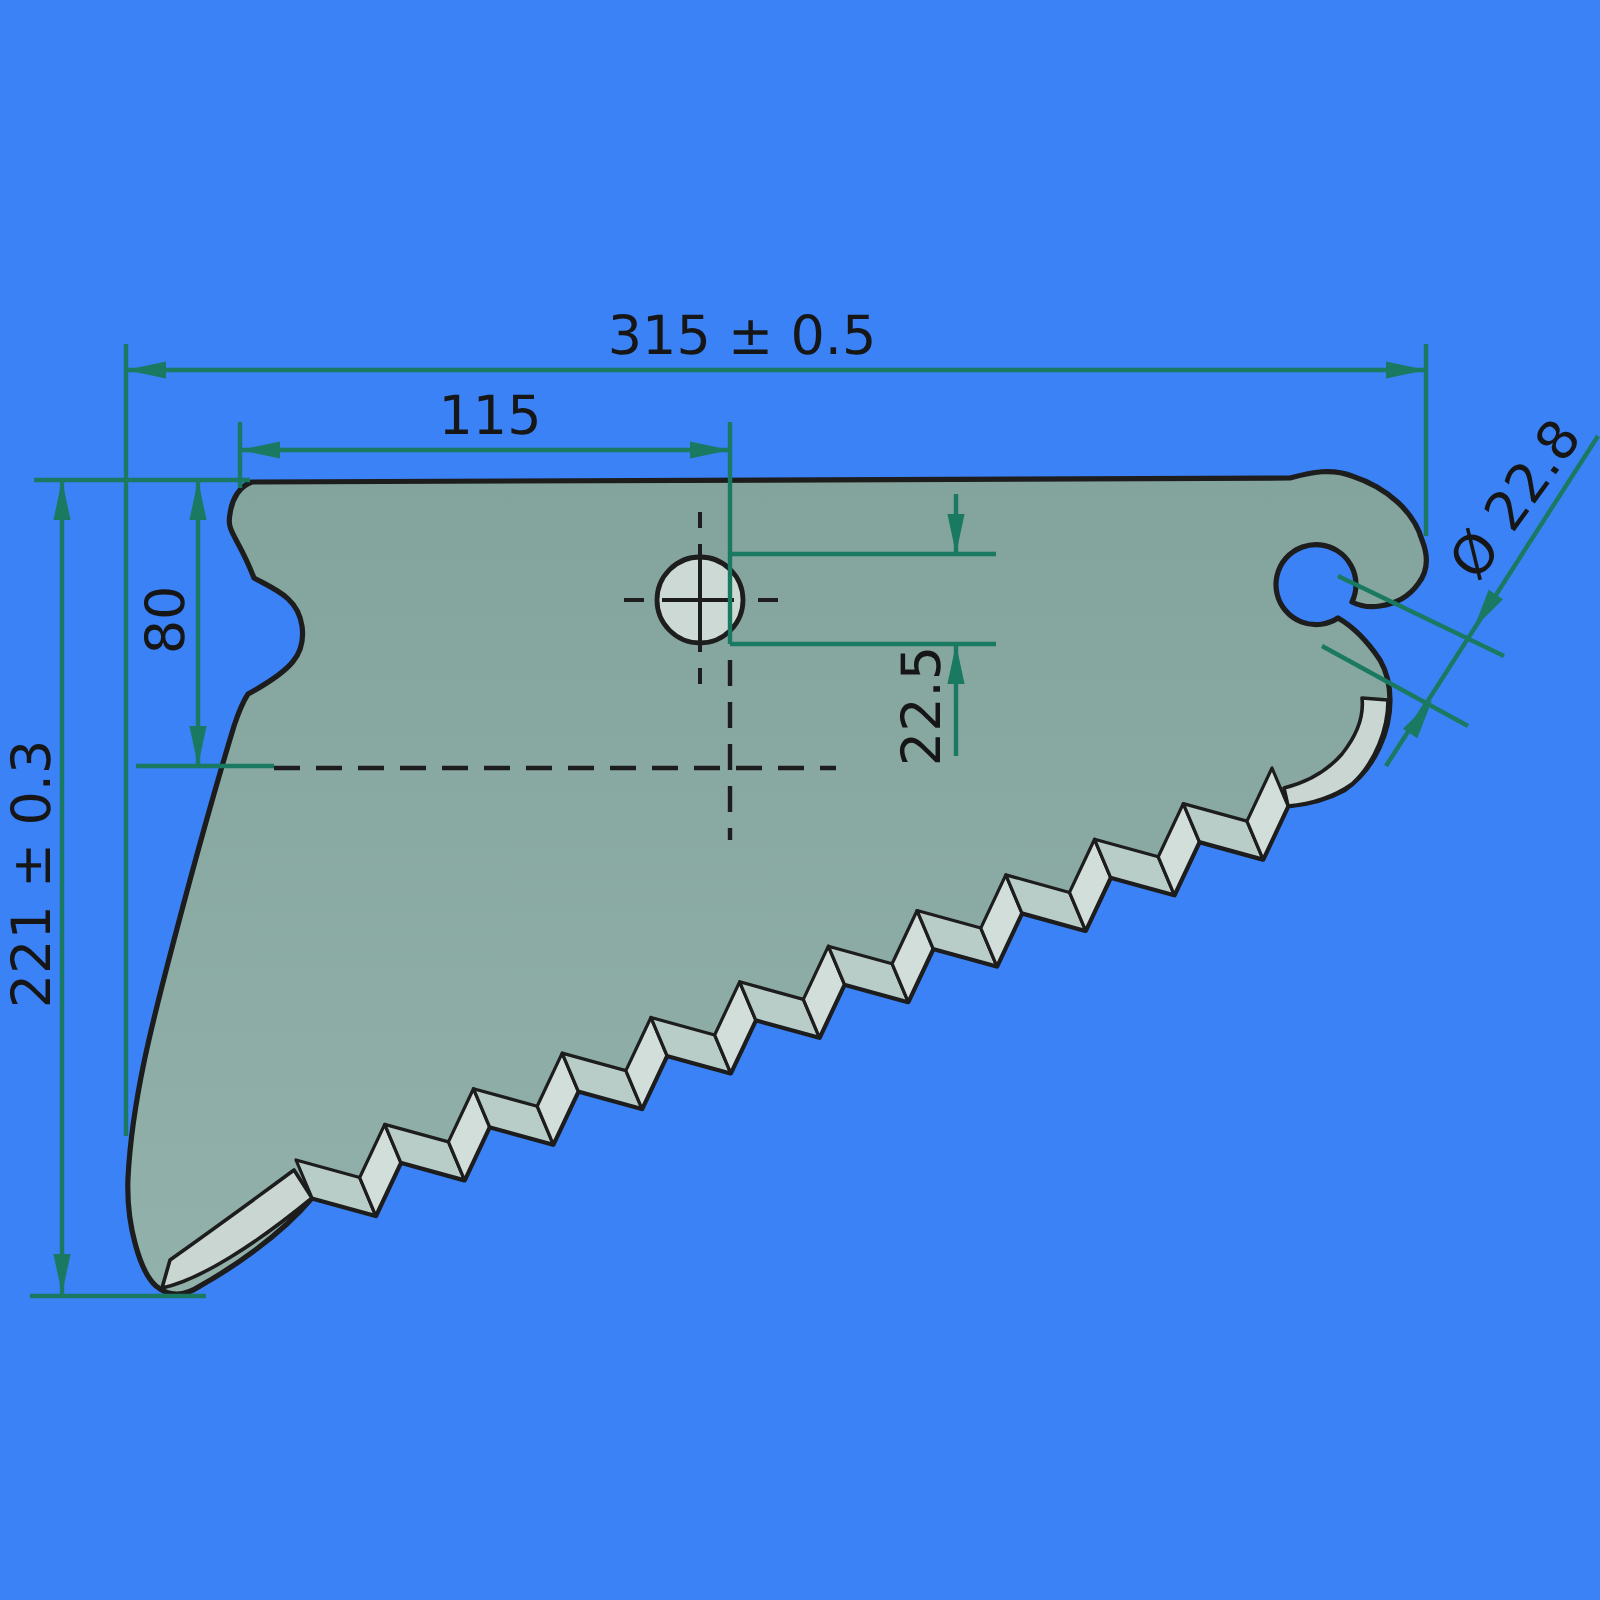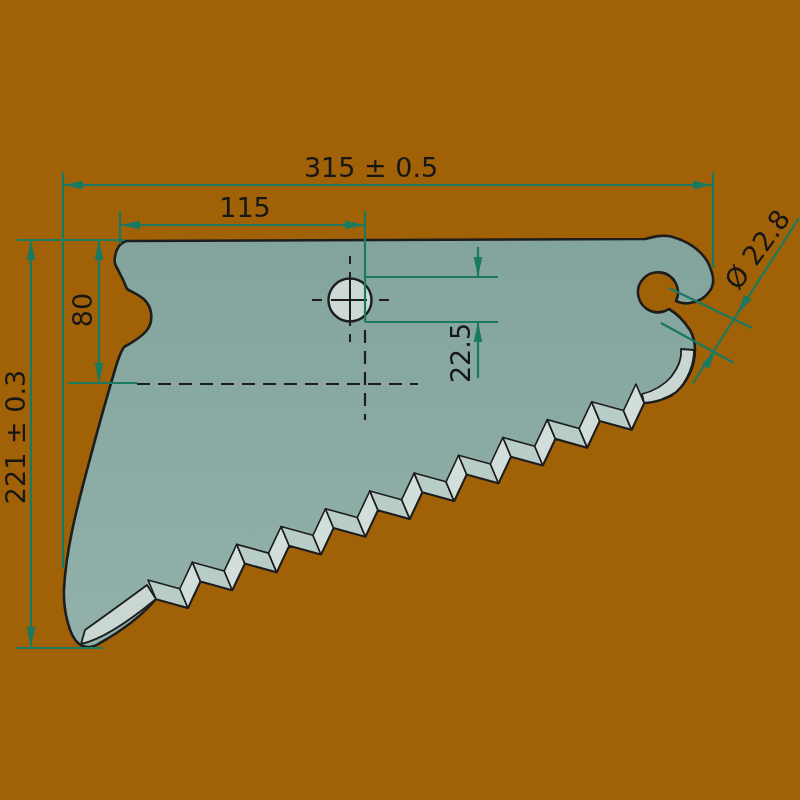--- a/index.html
+++ b/index.html
@@ -1,16 +1,16 @@
 <!DOCTYPE html>
 <html><head>
 <meta charset="utf-8">
 <style>
   html,body{margin:0;padding:0;background:#ffffff;}
-  .stage{width:800px;height:800px;position:relative;background:#a16207;overflow:hidden;}
+  .stage{width:800px;height:800px;position:relative;background:#3b82f6;overflow:hidden;}
   svg{display:block;}
   text{font-family:"DejaVu Sans","Liberation Sans",sans-serif;font-size:27px;fill:#161616;text-anchor:middle;}
 </style>
 </head>
 <body>
 
 <div class="stage">
   <svg id="drawing-svg" width="800" height="800" viewBox="0 0 800 800">
     <defs>
       <linearGradient id="bodyGrad" x1="0" y1="0" x2="0" y2="1">

